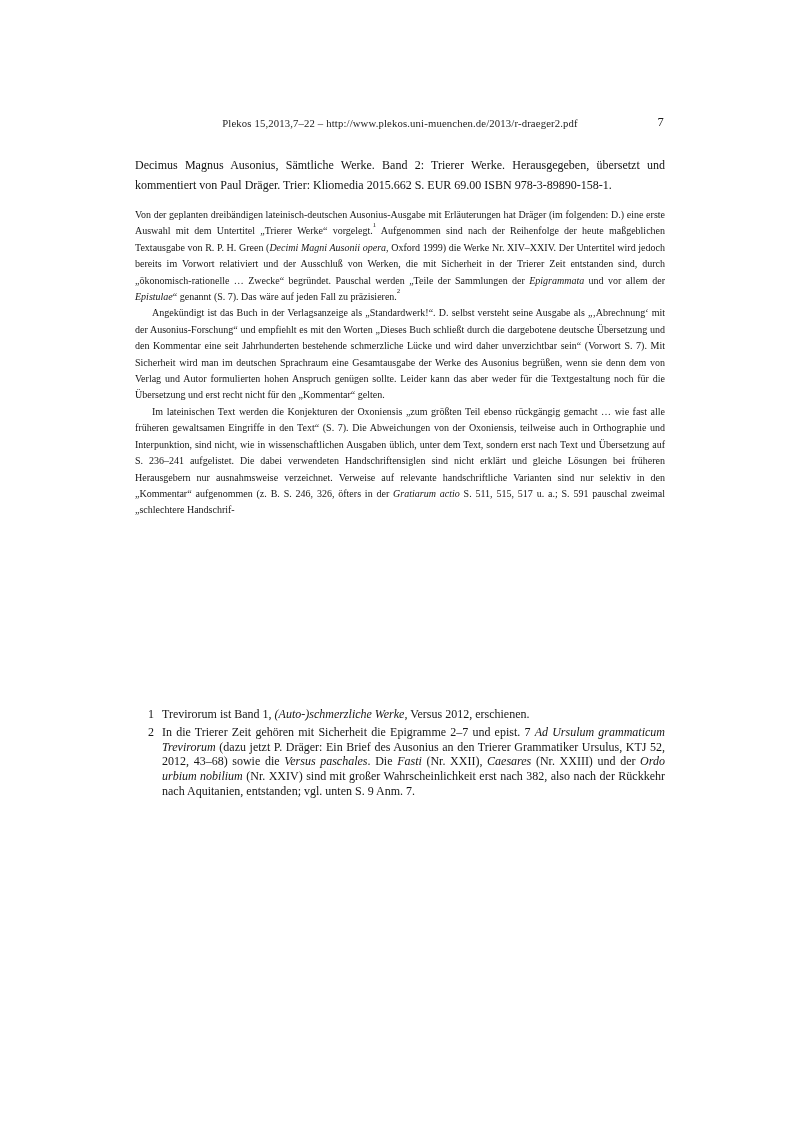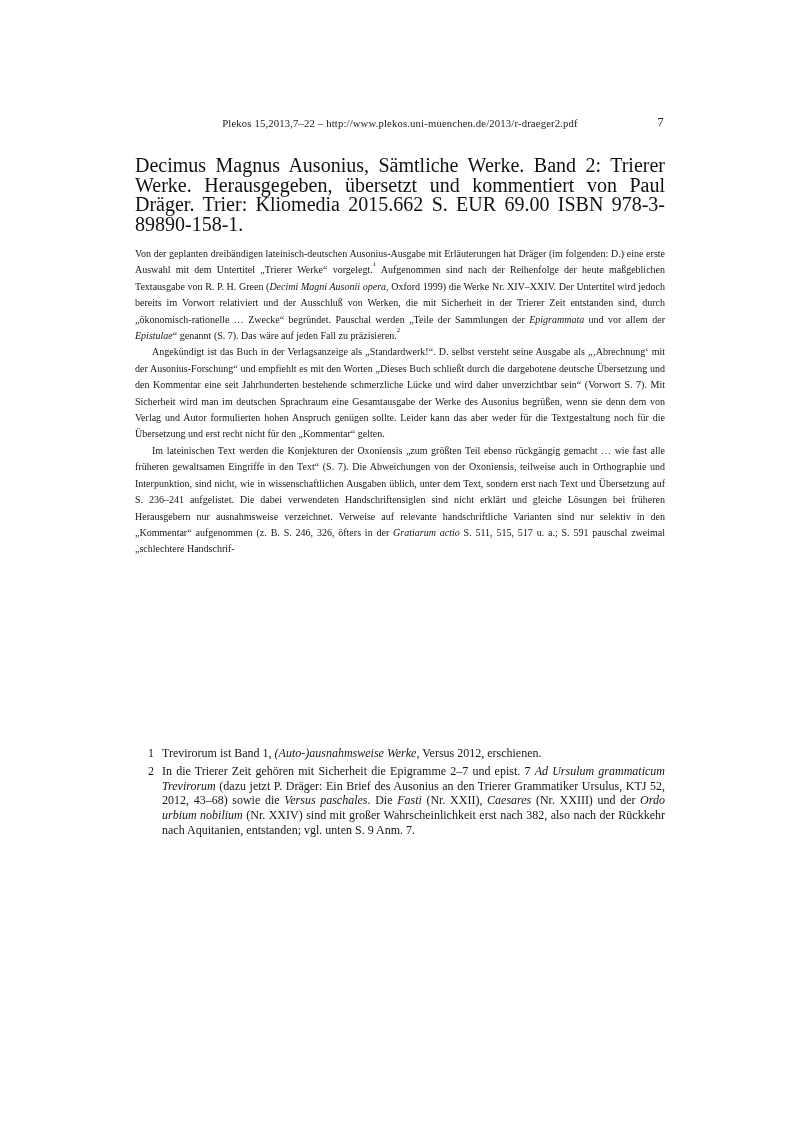--- a/index.html
+++ b/index.html
@@ -30,21 +30,21 @@
     color: #1a1a1a;
   }
   .running-head .page-number {
     position: absolute;
     right: 1px;
     top: -1px;
     font-size: 12.5px;
   }
   .review-title {
     margin-top: 25px;
-    font-size: 20px;
+    font-size: 12px;
     line-height: 19.5px;
     font-weight: normal;
     text-align: justify;
     color: #111111;
   }
   .body-text {
     margin-top: 12px;
     min-height: 480px;
     font-size: 10px;
     line-height: 16.4px;
@@ -93,21 +93,21 @@
 
     <div class="body-text">
       <p class="para"><span>Von der geplanten dreibändigen lateinisch-deutschen Ausonius-Ausgabe mit Erläuterungen hat Dräger (im folgenden: D.) eine erste Auswahl mit dem Untertitel „Trierer Werke“ vorgelegt.</span><sup>1</sup><span> Aufgenommen sind nach der Reihenfolge der heute maßgeblichen Textausgabe von R. P. H. Green (</span><span class="em">Decimi Magni Ausonii opera</span><span>, Oxford 1999) die Werke Nr. XIV–XXIV. Der Untertitel wird jedoch bereits im Vorwort relativiert und der Ausschluß von Werken, die mit Sicherheit in der Trierer Zeit entstanden sind, durch „ökonomisch-rationelle … Zwecke“ begründet. Pauschal werden „Teile der Sammlungen der </span><span class="em">Epigrammata</span><span> und vor allem der </span><span class="em">Epistulae</span><span>“ genannt (S. 7). Das wäre auf jeden Fall zu präzisieren.</span><sup>2</sup></p>
       <p class="para indented"><span>Angekündigt ist das Buch in der Verlagsanzeige als „Standardwerk!“. D. selbst versteht seine Ausgabe als „‚Abrechnung‘ mit der Ausonius-Forschung“ und empfiehlt es mit den Worten „Dieses Buch schließt durch die dargebotene deutsche Übersetzung und den Kommentar eine seit Jahrhunderten bestehende schmerzliche Lücke und wird daher unverzichtbar sein“ (Vorwort S. 7). Mit Sicherheit wird man im deutschen Sprachraum eine Gesamtausgabe der Werke des Ausonius begrüßen, wenn sie denn dem von Verlag und Autor formulierten hohen Anspruch genügen sollte. Leider kann das aber weder für die Textgestaltung noch für die Übersetzung und erst recht nicht für den „Kommentar“ gelten.</span></p>
       <p class="para indented"><span>Im lateinischen Text werden die Konjekturen der Oxoniensis „zum größten Teil ebenso rückgängig gemacht … wie fast alle früheren gewaltsamen Eingriffe in den Text“ (S. 7). Die Abweichungen von der Oxoniensis, teilweise auch in Orthographie und Interpunktion, sind nicht, wie in wissenschaftlichen Ausgaben üblich, unter dem Text, sondern erst nach Text und Übersetzung auf S. 236–241 aufgelistet. Die dabei verwendeten Handschriftensiglen sind nicht erklärt und gleiche Lösungen bei früheren Herausgebern nur ausnahmsweise verzeichnet. Verweise auf relevante handschriftliche Varianten sind nur selektiv in den „Kommentar“ aufgenommen (z. B. S. 246, 326, öfters in der </span><span class="em">Gratiarum actio</span><span> S. 511, 515, 517 u. a.; S. 591 pauschal zweimal „schlechtere Handschrif-</span></p>
     </div>
 
     <div class="footnotes">
       <div class="footnote">
         <span class="fn-number">1</span>
-        <span class="fn-text"><span>Trevirorum ist Band 1, </span><span class="em">(Auto-)ausnahmsweise Werke</span><span>, Versus 2012, erschienen.</span></span>
+        <span class="fn-text"><span>Trevirorum ist Band 1, </span><span class="em">(Auto-)schmerzliche Werke</span><span>, Versus 2012, erschienen.</span></span>
       </div>
       <div class="footnote">
         <span class="fn-number">2</span>
         <span class="fn-text"><span>In die Trierer Zeit gehören mit Sicherheit die Epigramme 2–7 und epist. 7 </span><span class="em">Ad Ursulum grammaticum Trevirorum</span><span> (dazu jetzt P. Dräger: Ein Brief des Ausonius an den Trierer Grammatiker Ursulus, KTJ 52, 2012, 43–68) sowie die </span><span class="em">Versus paschales</span><span>. Die </span><span class="em">Fasti</span><span> (Nr. XXII), </span><span class="em">Caesares</span><span> (Nr. XXIII) und der </span><span class="em">Ordo urbium nobilium</span><span> (Nr. XXIV) sind mit großer Wahrscheinlichkeit erst nach 382, also nach der Rückkehr nach Aquitanien, entstanden; vgl. unten S. 9 Anm. 7.</span></span>
       </div>
     </div>
 
   </div>
 </div>
 

